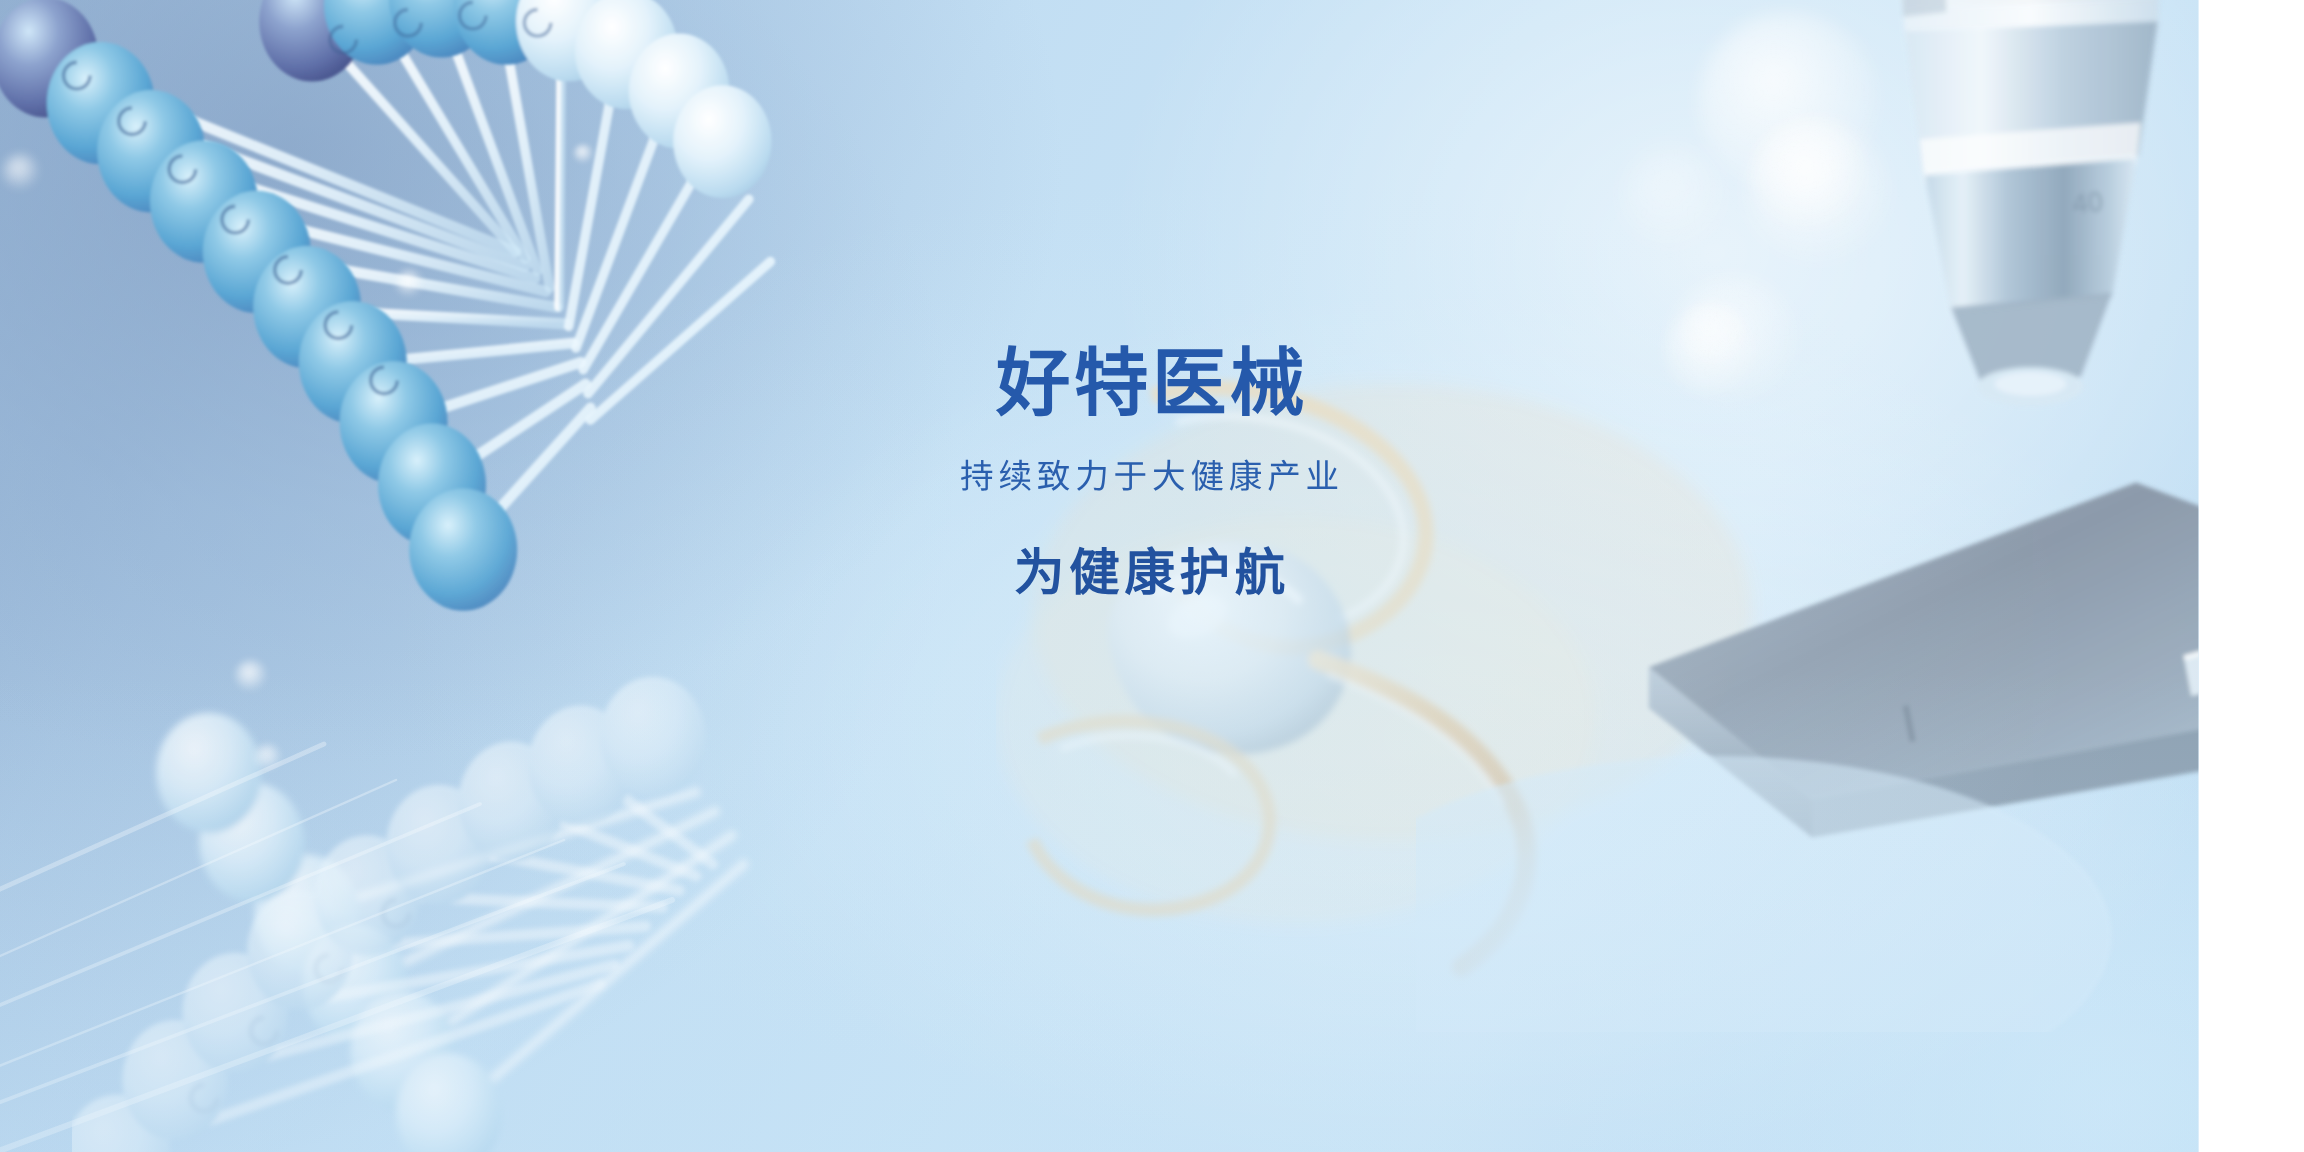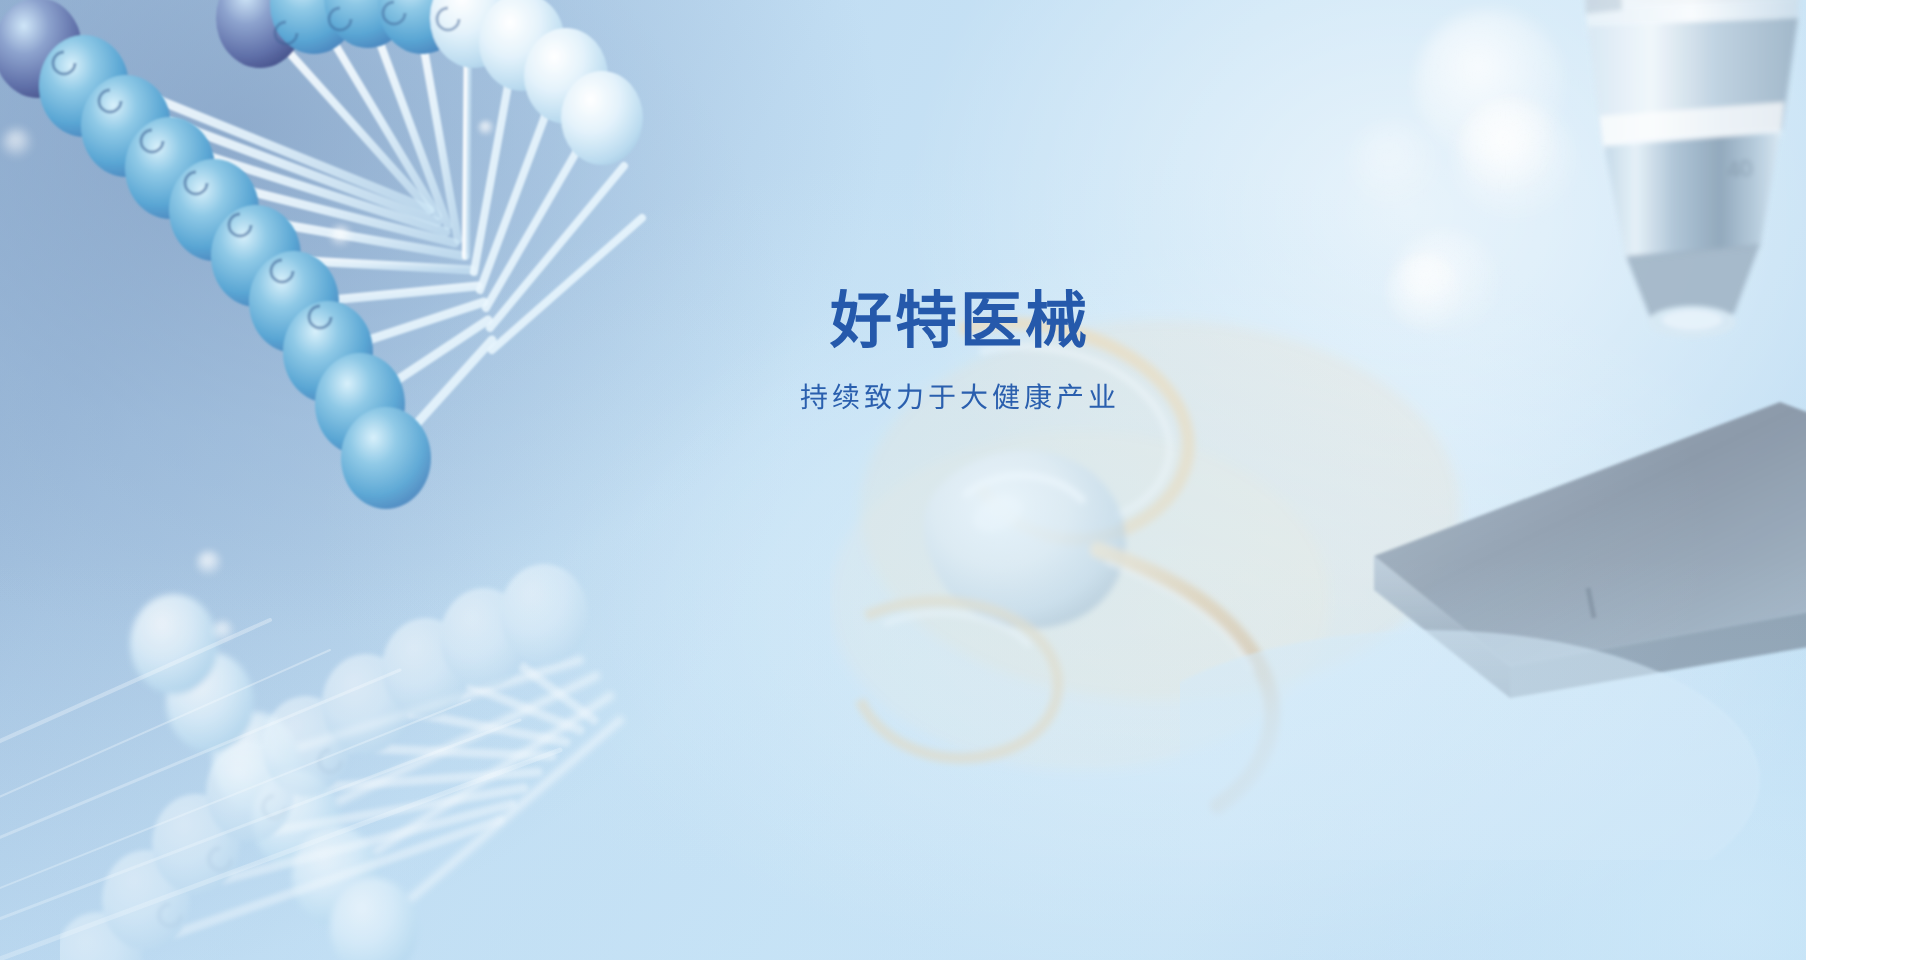--- a/index.html
+++ b/index.html
@@ -8,20 +8,21 @@
     padding: 0;
     background: #ffffff;
   }
   #banner {
     position: relative;
     width: 1806px;
     height: 960px;
     overflow: hidden;
     font-family: "Liberation Sans", "DejaVu Sans", sans-serif;
     background: #bddff4;
+    padding-left: 26px;
   }
 
   
   .bg-base {
     position: absolute;
     inset: 0;
     background:
       radial-gradient(ellipse 900px 700px at 13% 14%, rgba(128,156,192,0.62) 0%, rgba(146,176,210,0.32) 42%, rgba(160,196,228,0.0) 72%),
       radial-gradient(ellipse 1100px 900px at 4% 40%, rgba(120,152,192,0.34) 0%, rgba(150,186,220,0.0) 66%),
       linear-gradient(118deg, #9cb9d8 0%, #b2cfe9 16%, #c2def3 36%, #c9e4f6 55%, #cde6f7 72%, #c4e0f4 88%, #bcdcf2 100%);
@@ -431,15 +432,16 @@
   <div class="bokeh bk9"></div>
   <div class="bokeh bk10"></div>
   <div class="bokeh bk11"></div>
   <div class="bokeh bk12"></div>
 
   <div class="haze"></div>
 
   <div class="copy">
     <h1 class="headline">好特医械</h1>
     <p class="subline">持续致力于大健康产业</p>
+    <p class="tagline">为健康护航</p>
   </div>
 
 </div>
 
 </body></html>

